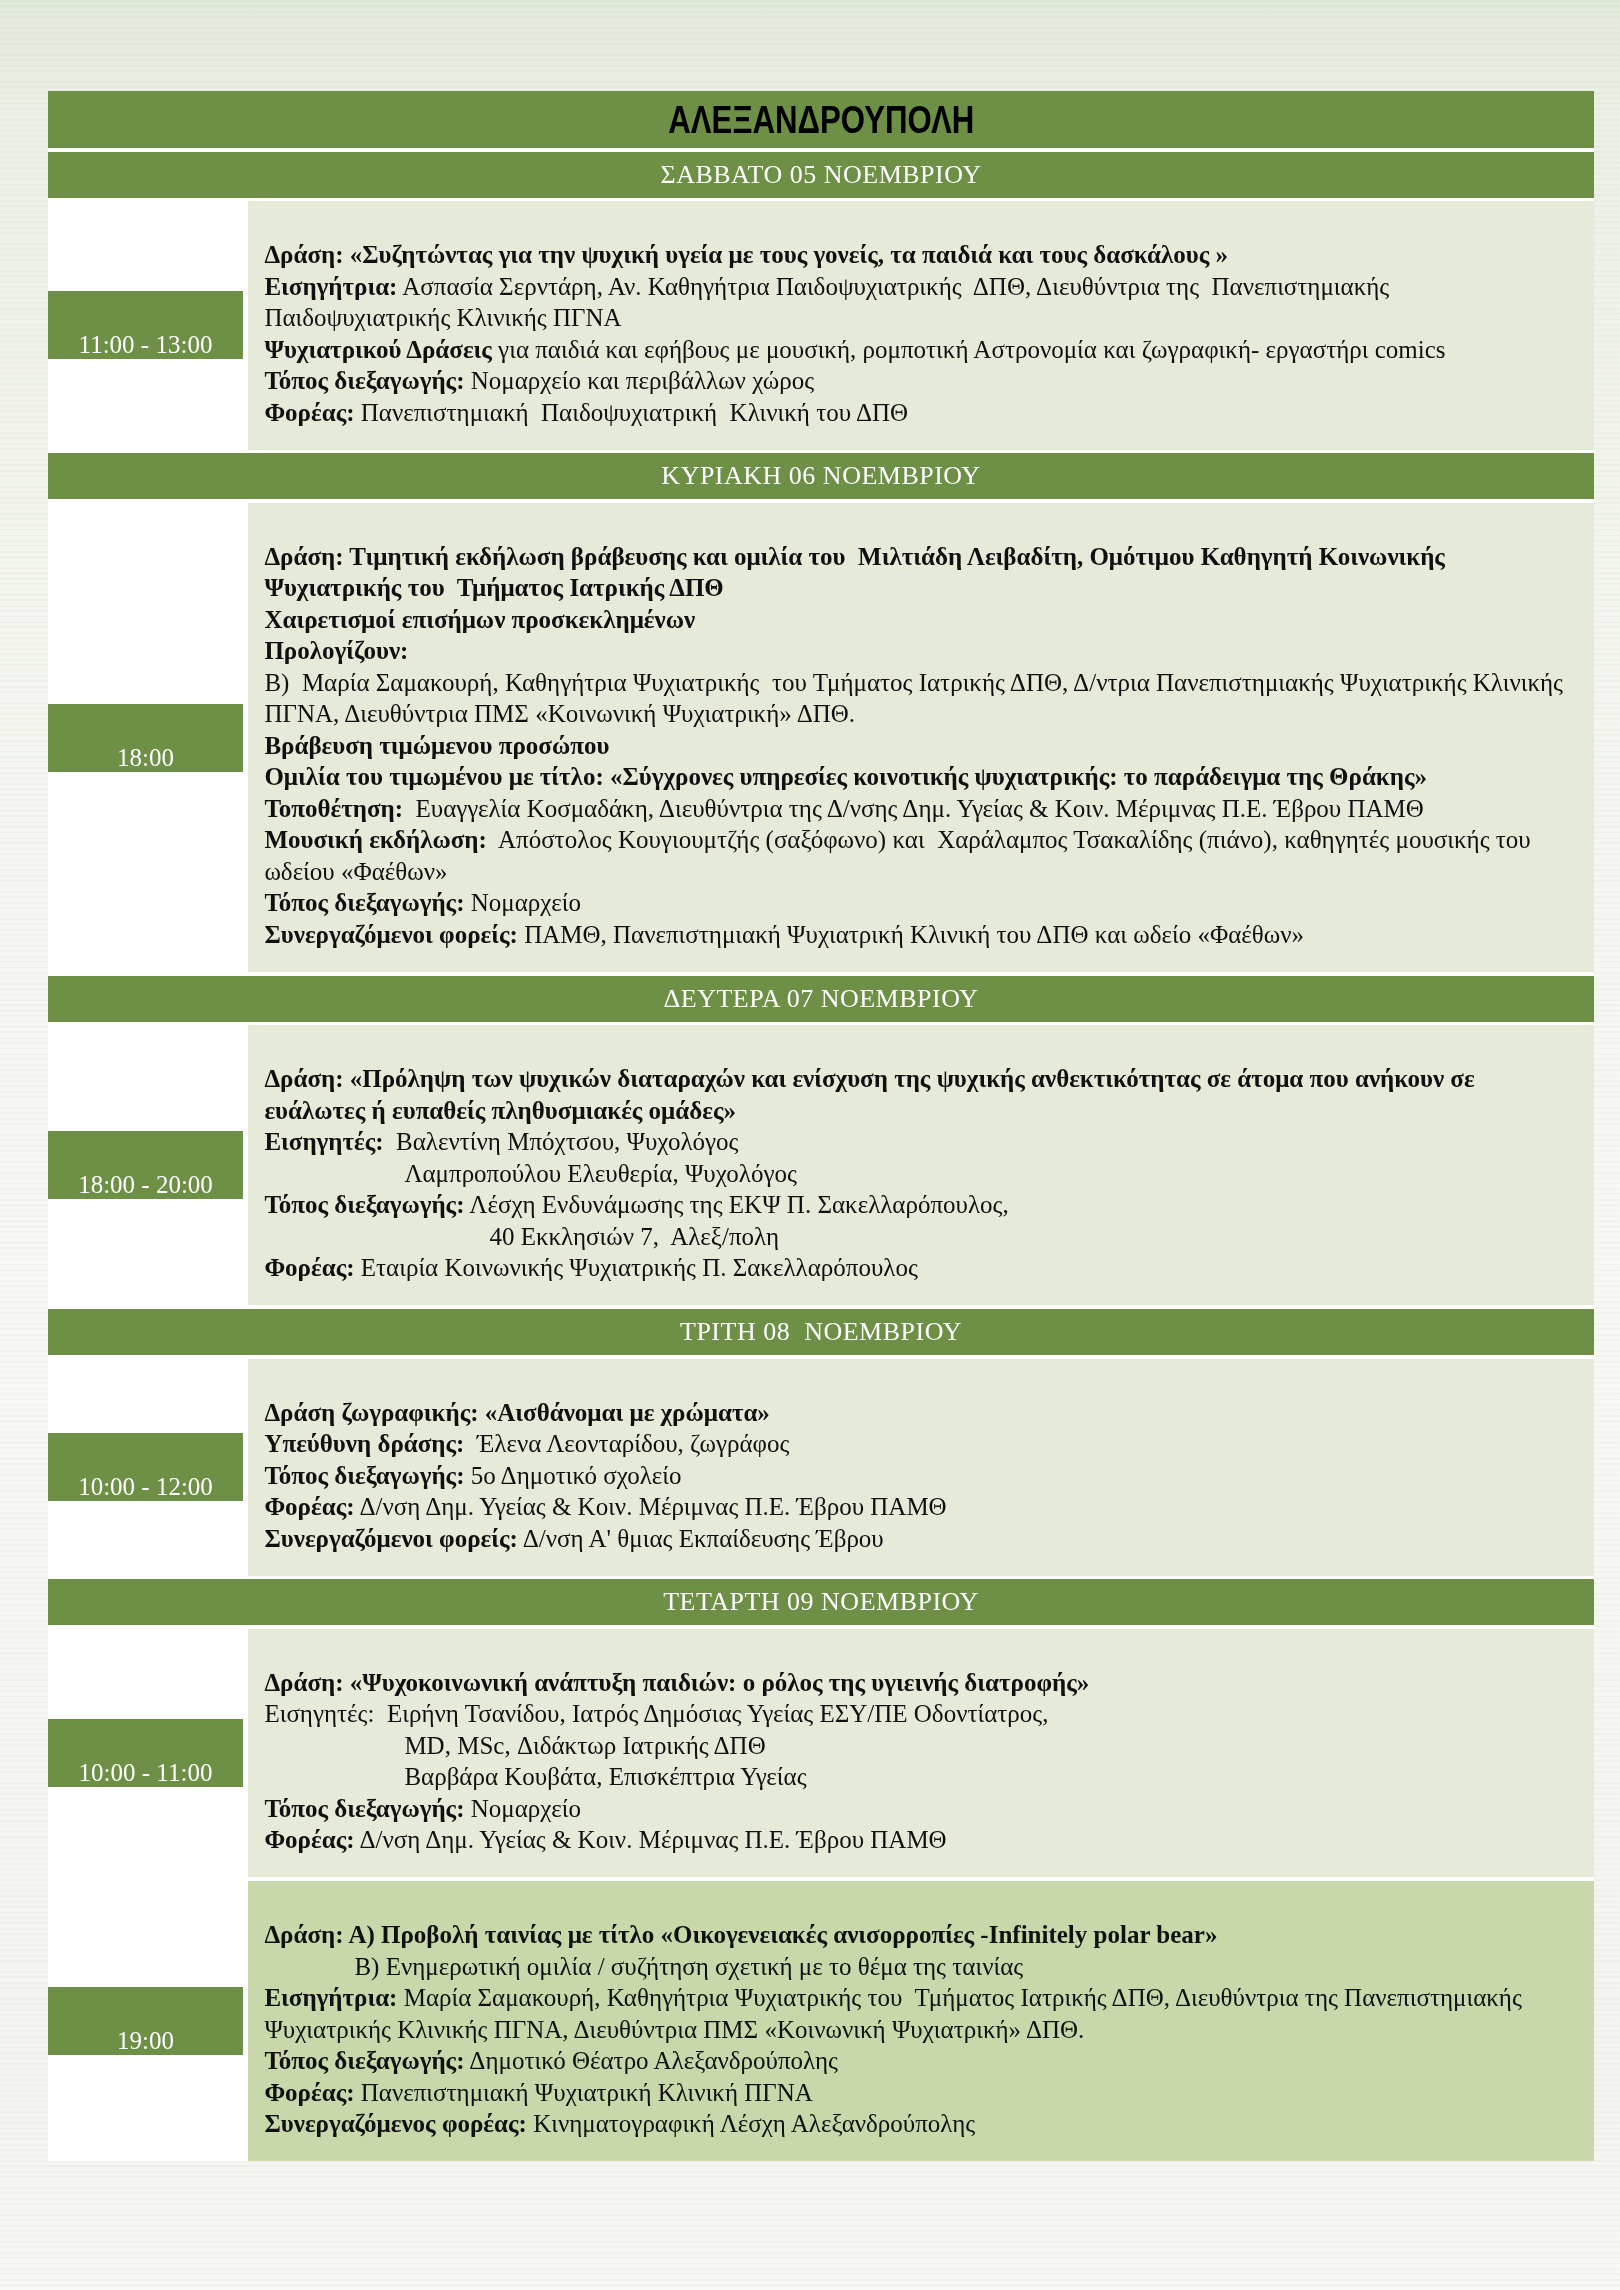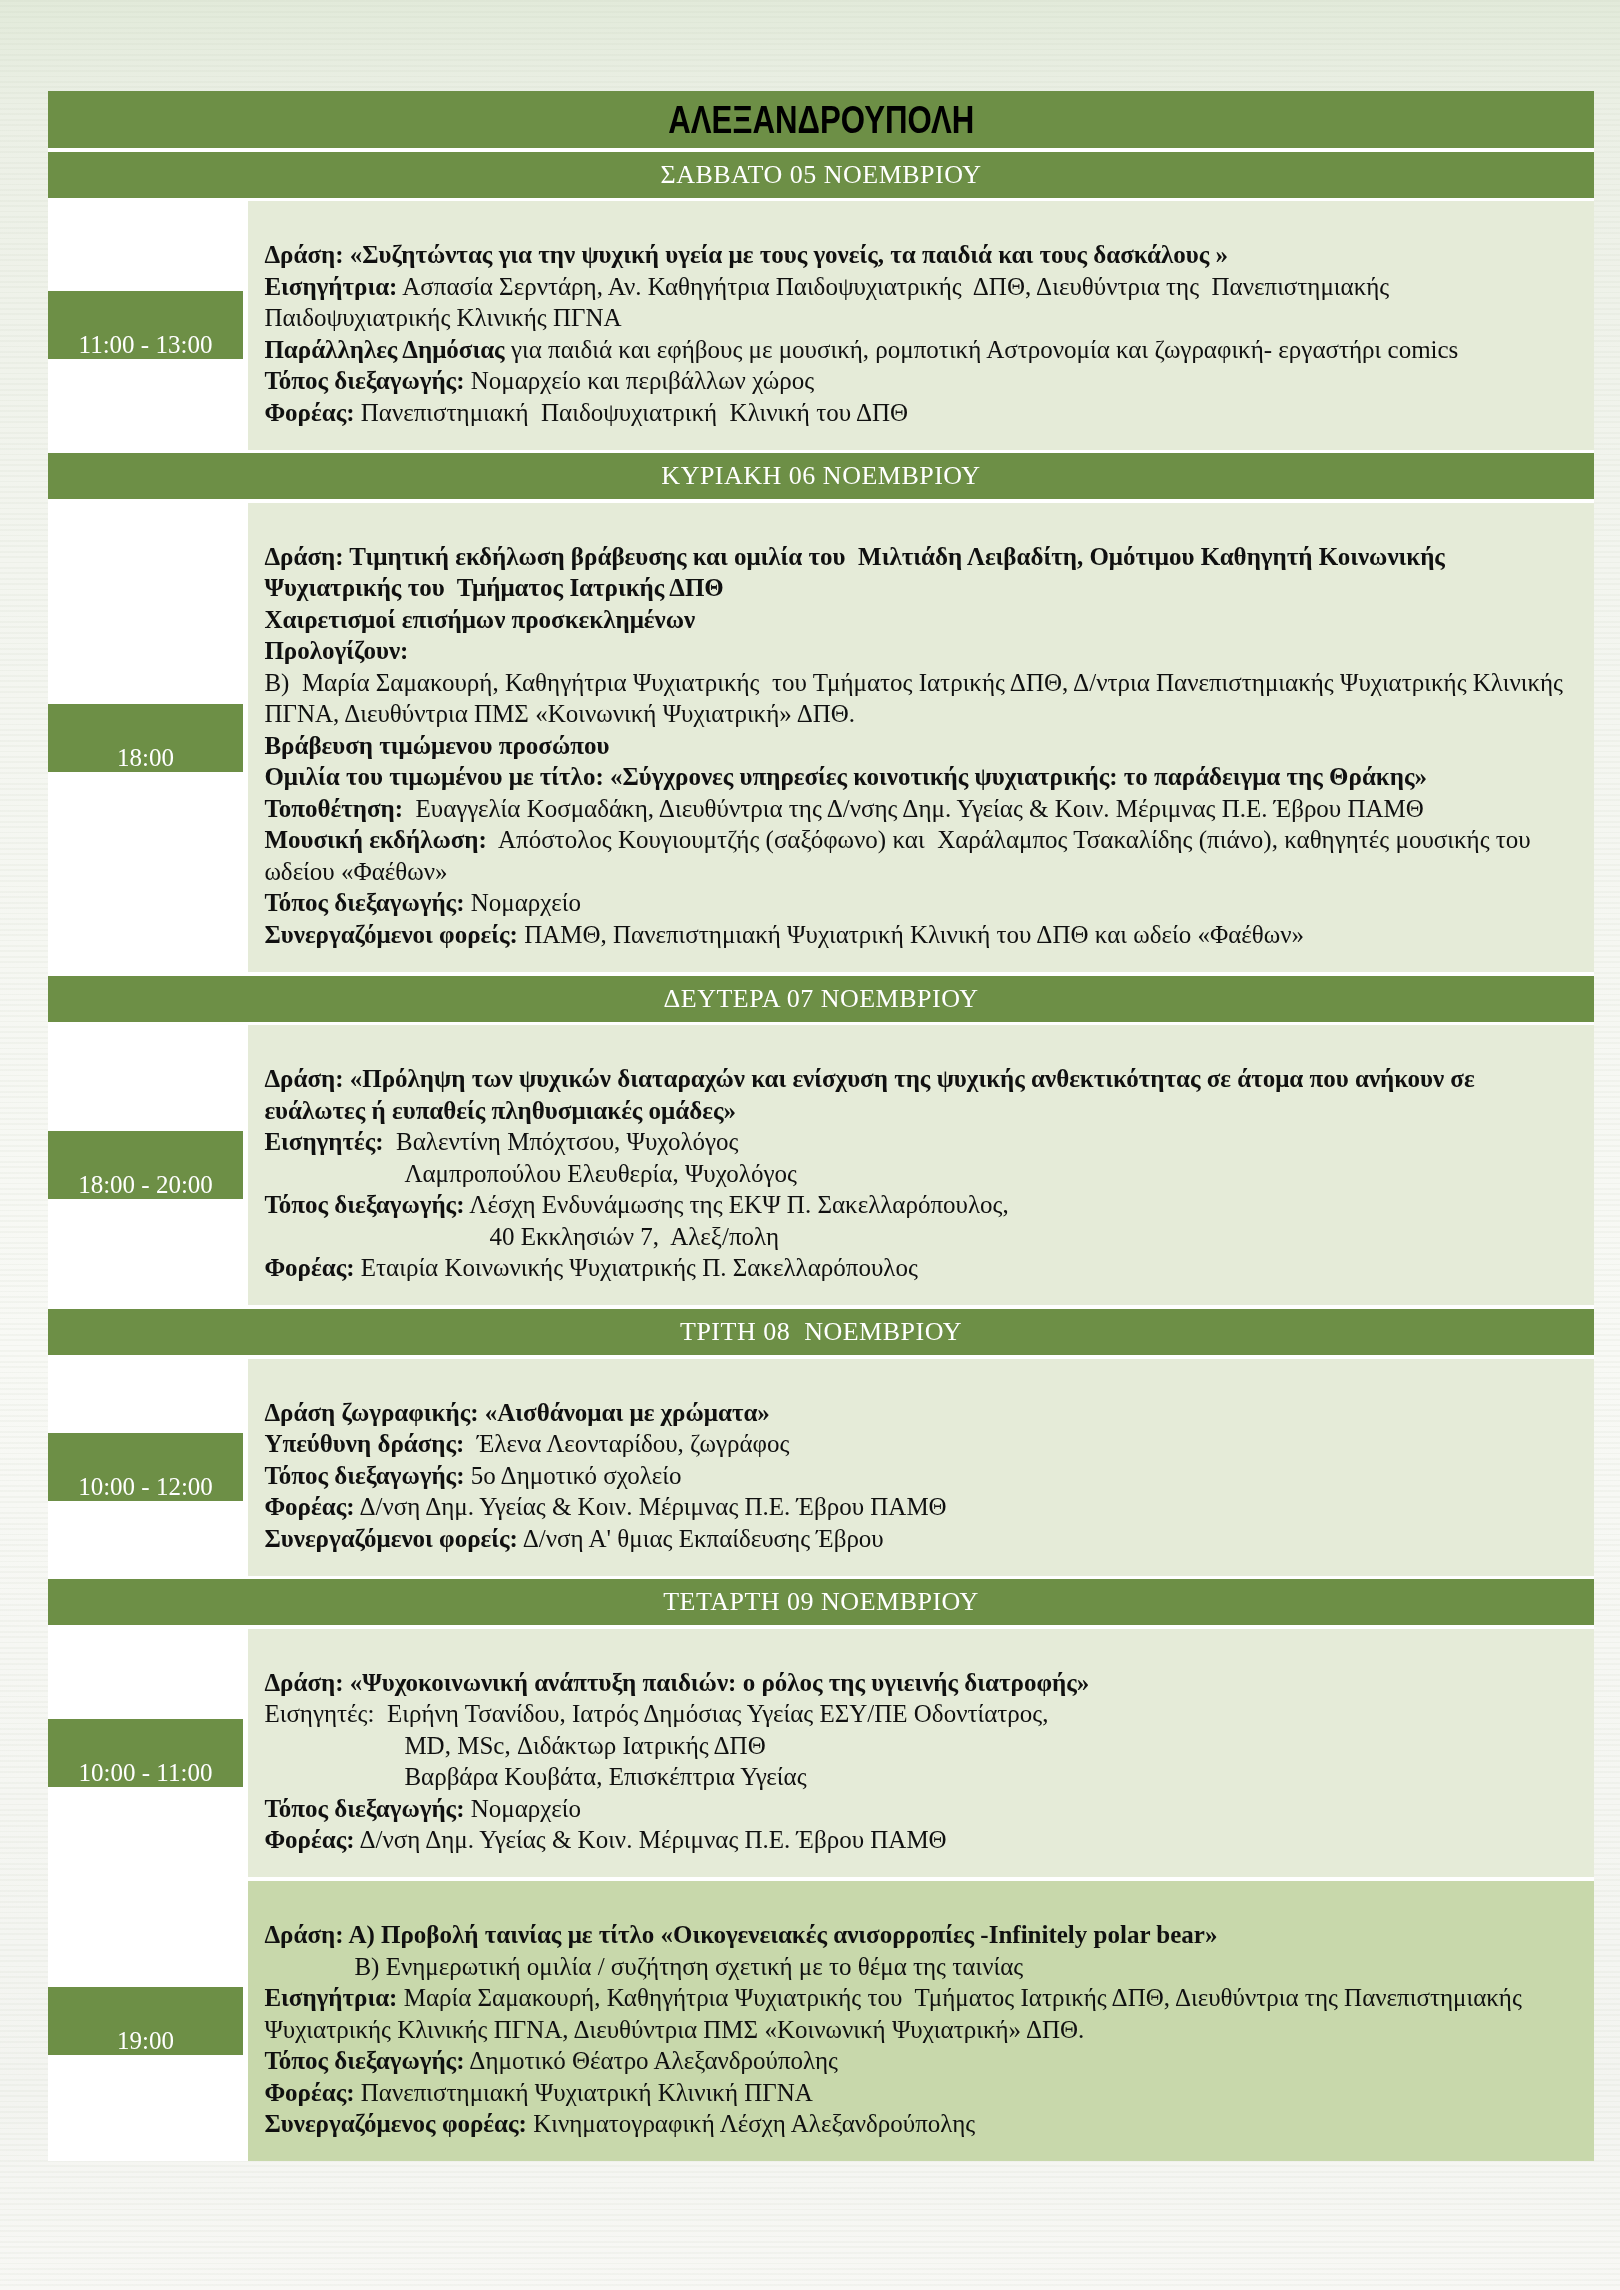--- a/index.html
+++ b/index.html
@@ -54,21 +54,21 @@
     <span class="title-text">ΑΛΕΞΑΝΔΡΟΥΠΟΛΗ</span>
   </div>
   <div id="days">
       <div class="day-header">ΣΑΒΒΑΤΟ 05 ΝΟΕΜΒΡΙΟΥ</div>
       <div class="event-row">
         <div class="time-cell">11:00 - 13:00</div>
         <div class="col-gap"></div>
         <div class="event-details">
           <p><span class="b">Δράση: «Συζητώντας για την ψυχική υγεία με τους γονείς, τα παιδιά και τους δασκάλους »</span></p>
           <p><span class="b">Εισηγήτρια:</span><span> Ασπασία Σερντάρη, Αν. Καθηγήτρια Παιδοψυχιατρικής  ΔΠΘ, Διευθύντρια της  Πανεπιστημιακής Παιδοψυχιατρικής Κλινικής ΠΓΝΑ</span></p>
-          <p><span class="b">Παράλληλες Δημόσιας</span><span> για παιδιά και εφήβους με μουσική, ρομποτική Αστρονομία και ζωγραφική- εργαστήρι comics</span></p>
+          <p><span class="b">Ψυχιατρικού Δράσεις</span><span> για παιδιά και εφήβους με μουσική, ρομποτική Αστρονομία και ζωγραφική- εργαστήρι comics</span></p>
           <p><span class="b">Τόπος διεξαγωγής:</span><span> Νομαρχείο και περιβάλλων χώρος</span></p>
           <p><span class="b">Φορέας:</span><span> Πανεπιστημιακή  Παιδοψυχιατρική  Κλινική του ΔΠΘ</span></p>
         </div>
       </div>
       <div class="day-header">ΚΥΡΙΑΚΗ 06 ΝΟΕΜΒΡΙΟΥ</div>
       <div class="event-row">
         <div class="time-cell">18:00</div>
         <div class="col-gap"></div>
         <div class="event-details">
           <p><span class="b">Δράση: Τιμητική εκδήλωση βράβευσης και ομιλία του  Μιλτιάδη Λειβαδίτη, Ομότιμου Καθηγητή Κοινωνικής Ψυχιατρικής του  Τμήματος Ιατρικής ΔΠΘ</span></p>

